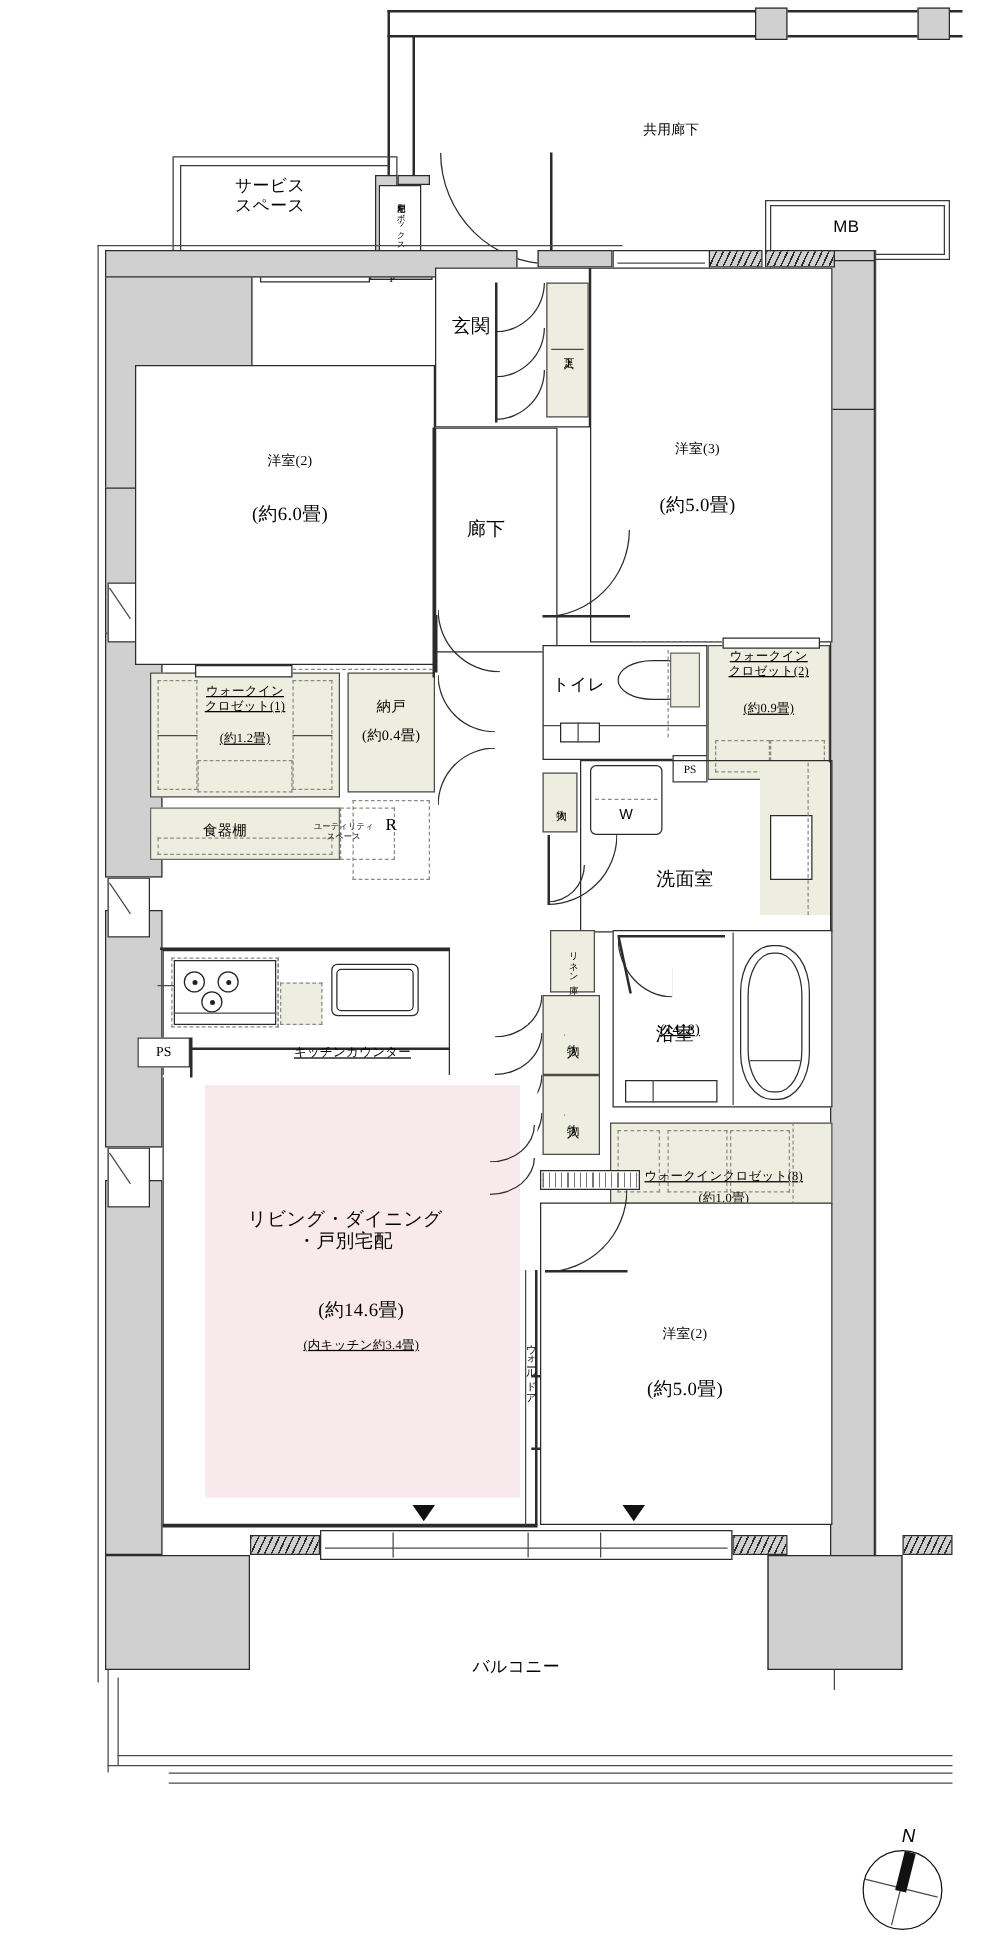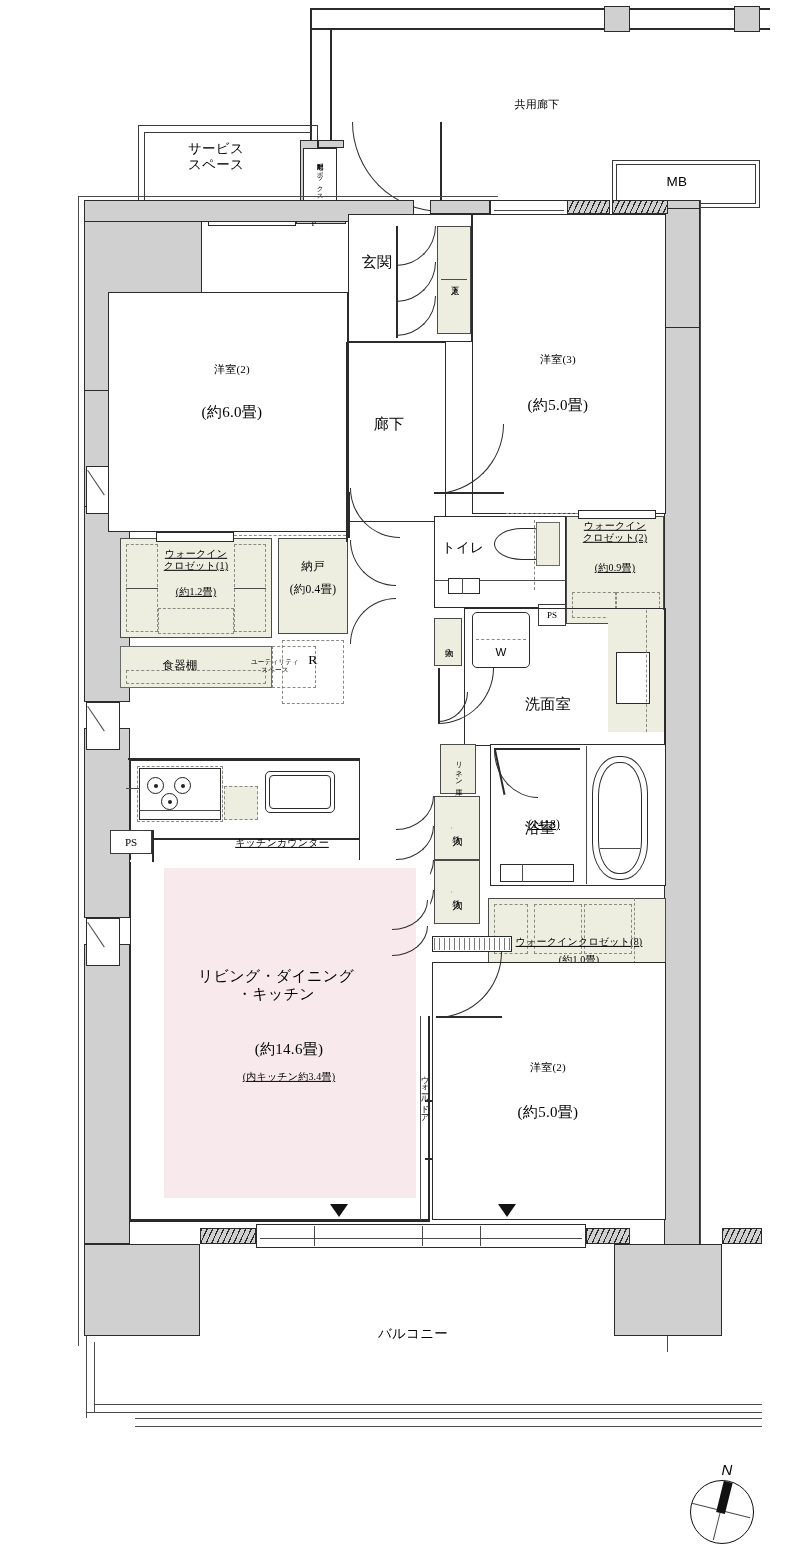--- a/index.html
+++ b/index.html
@@ -268,21 +268,21 @@
   <div class="rm" style="left:432px;top:962px;width:234px;height:258px;border-width:1.5px;"></div>
   <div class="lbl t20" style="left:548px;top:1068px;">洋室(2)</div>
   <div class="lbl t17" style="left:548px;top:1112px;">(約5.0畳)</div>
 
   <div class="swing sw-br" style="left:436px;top:952px;width:66px;height:66px;"></div>
   <div class="ln" style="left:436px;top:1016px;width:66px;height:2px;"></div>
 
   <div class="rm" style="left:130px;top:862px;width:300px;height:358px;border-width:1.5px;border-top:none;border-right:none;"></div>
   <div class="abs fill-pink" style="left:164px;top:868px;width:252px;height:330px;"></div>
   <div class="lbl t17" style="left:276px;top:985px;">リビング・ダイニング
-・キッチン</div>
+・戸別宅配</div>
   <div class="lbl t17" style="left:289px;top:1049px;">(約14.6畳)</div>
   <div class="lbl t11" style="left:289px;top:1077px;">(内キッチン約3.4畳)</div>
 
   <div class="rm" style="left:130px;top:760px;width:230px;height:100px;border-width:1.4px;border-bottom:none;"></div>
   <div class="abs" style="left:128px;top:758px;width:232px;height:2px;background:#2b2b2b;"></div>
 
   <div class="ln" style="left:130px;top:838px;width:230px;height:1.6px;"></div>
   <div class="lbl t11" style="left:282px;top:843px;">キッチンカウンター</div>
 
   <div class="abs" style="left:139px;top:768px;width:82px;height:52px;border:1.2px solid #2b2b2b;background:#fff;"></div>

